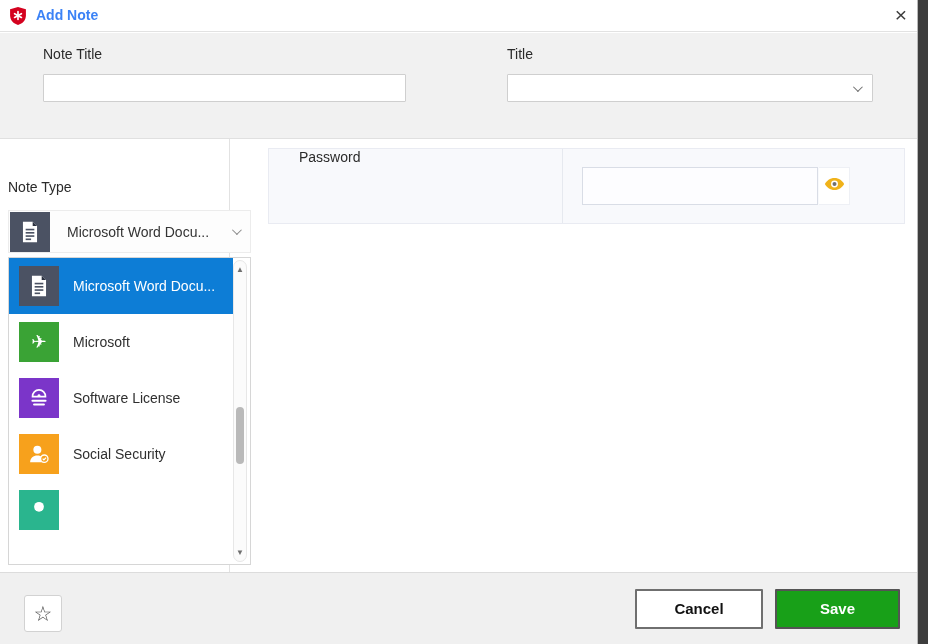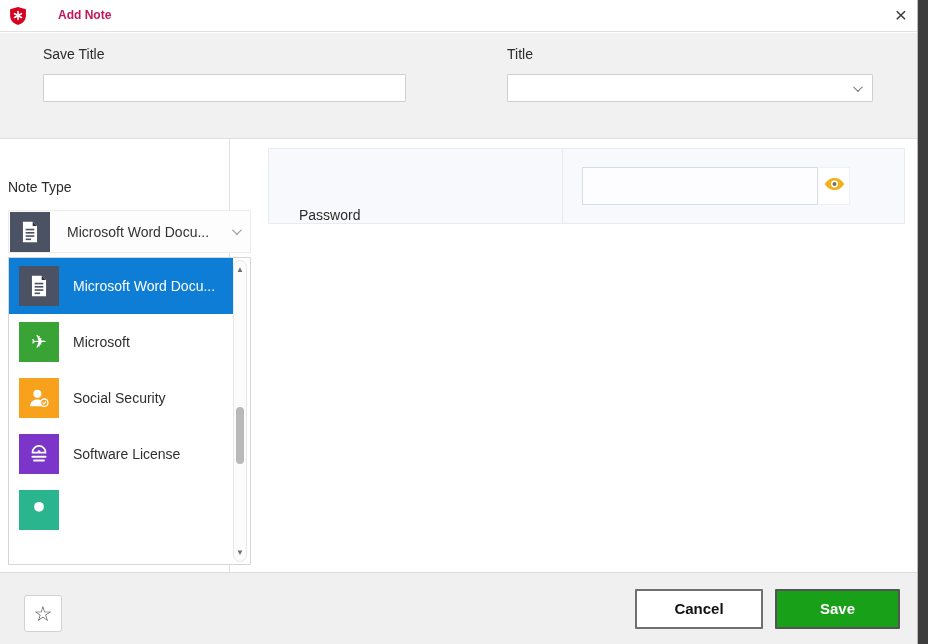--- a/index.html
+++ b/index.html
@@ -10,22 +10,22 @@
   
   .dark-strip { position:absolute; left:918px; top:0; width:10px; height:644px; background:#3d3d3d; }
 
   .dialog { position:absolute; left:0; top:0; width:918px; height:644px;
             background:#fff; border-right:1px solid #b9b9b9; }
 
   
   .hdr { position:absolute; left:0; top:0; width:917px; height:32px; background:#fff;
          border-bottom:1px solid #e2e2e2; }
   .hdr .logo { position:absolute; left:8px; top:6px; width:20px; height:20px; }
-  .hdr .title { position:absolute; left:36px; top:0; line-height:31px; font-size:12px;
-                font-weight:bold; color:#be185d;margin-left:22px; }
+  .hdr .title { position:absolute; left:36px; top:0; line-height:31px; font-size:14px;
+                font-weight:bold; color:#3b82f6; }
   .hdr .close { position:absolute; left:886px; top:0; width:30px; height:31px; text-align:center;
                 line-height:29px; font-size:21px; font-weight:300; color:#3c3c3c; cursor:pointer; }
 
   
   .formband { position:absolute; left:0; top:33px; width:917px; height:106px; background:#f1f1f1;
               border-bottom:1px solid #e0e0e0; }
   .flabel { position:absolute; top:13px; font-size:14px; color:#2b2b2b; }
   .lbl-title { left:43px; } .lbl-folder { left:507px; }
   .tinput { position:absolute; top:41px; height:28px; background:#fff; border:1px solid #cfcfcf;
             border-radius:1px; font-size:13px; padding:0 8px; color:#222; outline:none;
@@ -66,21 +66,21 @@
           border:1px solid #e7e7e7; border-radius:7px; }
   .sarrow { position:absolute; left:0; width:12px; text-align:center; font-size:8px; color:#6f6f6f;
             cursor:pointer; }
   .sarrow.up { top:4px; } .sarrow.down { bottom:4px; }
   .sthumb { position:absolute; left:2px; top:146px; width:8px; height:57px; background:#b9b9b9;
             border-radius:4px; cursor:grab; }
 
   
   .pwcard { position:absolute; left:268px; top:9px; width:637px; height:76px; background:#f8f9fc;
             border:1px solid #e9ebf2; display:flex; }
-  .pw-labelcell { width:294px; border-right:1px solid #e6e9ef; display:flex; align-items:flex-end; }
+  .pw-labelcell { width:294px; border-right:1px solid #e6e9ef; display:flex; align-items:flex-start; }
   .pw-labelcell span { margin-left:30px; font-size:14px; color:#2b2b2b; }
   .pw-fieldwrap { display:flex; align-items:center; margin-left:19px; }
   .pw-input { width:236px; height:38px; background:#fdfdff; border:1px solid #d9dde6;
               font-size:13px; padding:0 8px; outline:none; color:#222;
               font-family:"Liberation Sans", sans-serif; }
   .eye-btn { width:31px; height:38px; background:#fff; border:1px solid #eef0f5; border-left:none;
              margin-left:1px; display:flex; align-items:center; justify-content:center;
              cursor:pointer; }
   .eye-btn svg { width:21px; height:14px; }
 
@@ -110,21 +110,21 @@
               <path d="M7.9 9.2l8.2 4.6"></path>
               <path d="M16.1 9.2l-8.2 4.6"></path>
           </g>
         </svg>
       </span>
       <span class="title">Add Note</span>
       <span class="close">×</span>
     </div>
 
     <div class="formband">
-      <span class="flabel lbl-title">Save Title</span>
+      <span class="flabel lbl-title">Note Title</span>
       <input class="tinput in-title" type="text" value="" style="">
       <span class="flabel lbl-folder">Title</span>
       <div class="tinput dd-folder">
         <span class="chev"></span>
       </div>
     </div>
 
     <div class="main">
       <div class="leftpanel">
         <span class="nt-label">Note Type</span>
@@ -165,40 +165,40 @@
               </div>
               <div class="litem">
                 <span class="tile" style="background:#3aa335">
                   <svg viewBox="0 0 24 24">
                     <text x="12" y="17.5" font-size="17" text-anchor="middle" fill="#fff">✈</text>
                   </svg>
                 </span>
                 <span class="ilabel">Microsoft</span>
               </div>
               <div class="litem">
+                <span class="tile" style="background:#7b35c9">
+                  <svg viewBox="0 0 24 24">
+                    <path d="M12 4.5a6 6 0 0 1 6 6.2h-12a6 6 0 0 1 6-6.2z" fill="none" stroke="#fff" stroke-width="1.5"></path>
+                    <circle cx="12" cy="9.8" r="1.3" fill="#fff"></circle>
+                    <rect x="5" y="13.5" width="14" height="2" rx="1" fill="#fff"></rect>
+                    <rect x="6.5" y="17" width="11" height="2" rx="1" fill="#fff"></rect>
+                  </svg>
+                </span>
+                <span class="ilabel">Software License</span>
+              </div>
+              <div class="litem">
                 <span class="tile" style="background:#f7a11c">
                   <svg viewBox="0 0 24 24">
                     <circle cx="10.5" cy="8" r="3.7" fill="#fff"></circle>
                     <path d="M3.8 19.5c0-3.7 3-6.2 6.7-6.2s6.7 2.5 6.7 6.2z" fill="#fff"></path>
                     <circle cx="16.9" cy="16.3" r="3.4" fill="#f7a11c" stroke="#fff" stroke-width="1.2"></circle>
                     <path d="M15.4 16.3l1.1 1.1 2-2.1" stroke="#fff" stroke-width="1.2" fill="none"></path>
                   </svg>
                 </span>
                 <span class="ilabel">Social Security</span>
-              </div>
-              <div class="litem">
-                <span class="tile" style="background:#7b35c9">
-                  <svg viewBox="0 0 24 24">
-                    <path d="M12 4.5a6 6 0 0 1 6 6.2h-12a6 6 0 0 1 6-6.2z" fill="none" stroke="#fff" stroke-width="1.5"></path>
-                    <circle cx="12" cy="9.8" r="1.3" fill="#fff"></circle>
-                    <rect x="5" y="13.5" width="14" height="2" rx="1" fill="#fff"></rect>
-                    <rect x="6.5" y="17" width="11" height="2" rx="1" fill="#fff"></rect>
-                  </svg>
-                </span>
-                <span class="ilabel">Software License</span>
               </div>
               <div class="litem">
                 <span class="tile" style="background:#2ab58e">
                   <svg viewBox="0 0 24 24">
                     <circle cx="12" cy="9" r="4.5" fill="#fff"></circle>
                   </svg>
                 </span>
                 <span class="ilabel"></span>
               </div>
             </div>

